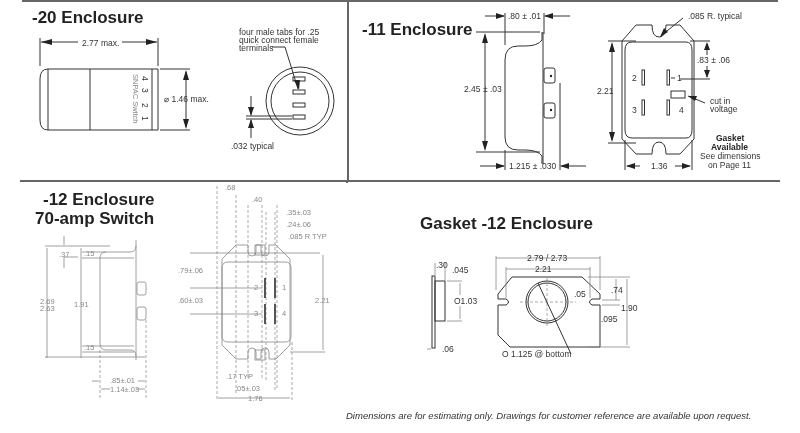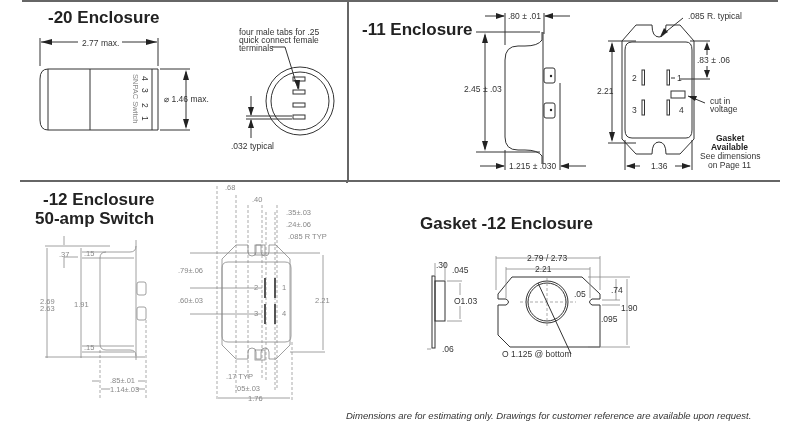--- a/index.html
+++ b/index.html
@@ -256,19 +256,19 @@
   </g>
   <text class="lbl" x="527" y="261">2.79 / 2.73</text>
   <text class="lbl" x="535" y="272">2.21</text>
   <text class="lbl" x="574" y="297">.05</text>
   <text class="lbl" x="611" y="293">.74</text>
   <text class="lbl" x="621" y="311">1.90</text>
   <text class="lbl" x="601" y="322">.095</text>
   <text class="lbl" x="502" y="357">O 1.125 @ bottom</text>
 </svg>
 
-<div class="title" style="left:48px;top:8px;">-20 Enclosure</div>
+<div class="title" style="left:32px;top:8px;">-20 Enclosure</div>
 <div class="title" style="left:362px;top:20px;">-11 Enclosure</div>
 <div class="title" style="left:35px;top:190px;margin-left:8px;">-12 Enclosure</div>
-<div class="title" style="left:35px;top:209px;">50-amp Switch</div>
+<div class="title" style="left:35px;top:209px;">70-amp Switch</div>
 <div class="title" style="left:420px;top:214px;">Gasket -12 Enclosure</div>
 
 <div class="footer">Dimensions are for estimating only. Drawings for customer reference are available upon request.</div>
 
 </body></html>

